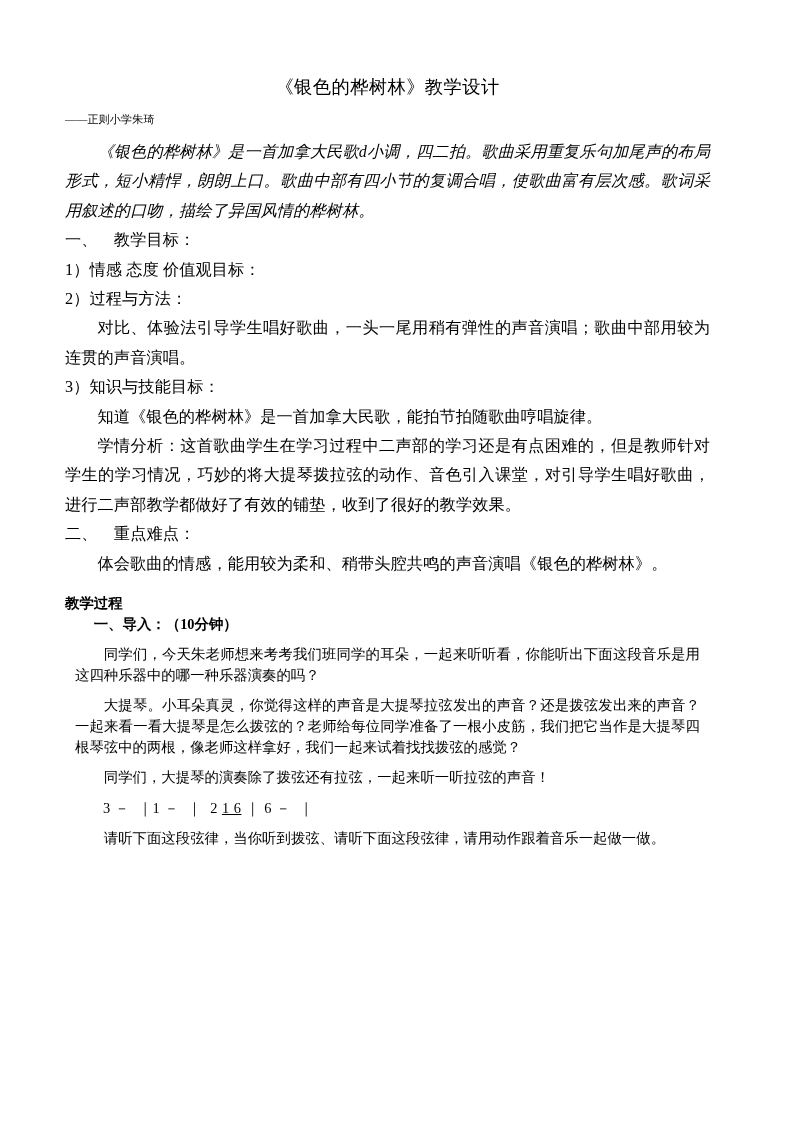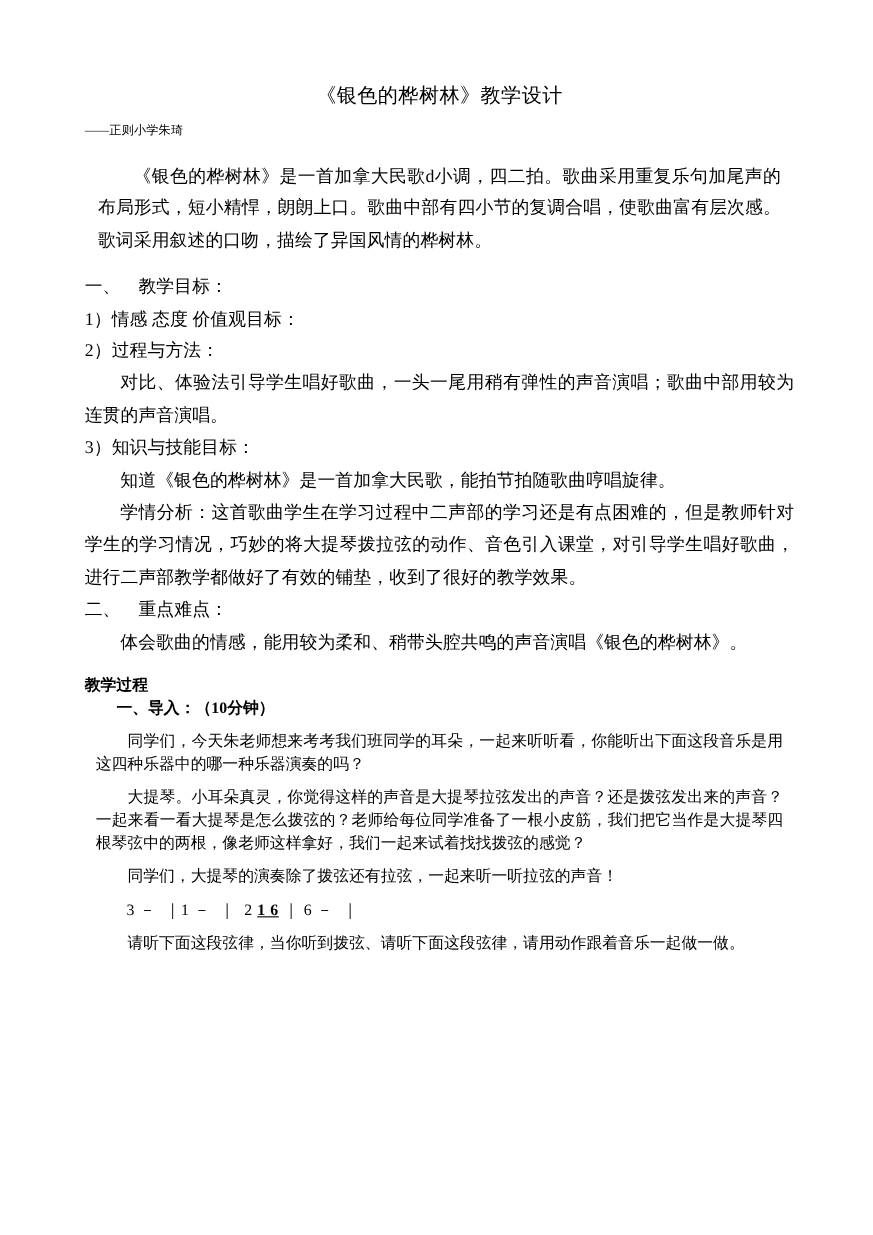--- a/index.html
+++ b/index.html
@@ -14,21 +14,21 @@
   .page {
     position: relative;
     width: 794px;
     height: 1123px;
     background: #ffffff;
     box-sizing: border-box;
     overflow: hidden;
   }
   .content {
     position: absolute;
-    left: 77px;
+    left: 65px;
     top: 72px;
     width: 645px;
   }
 
   
   .big {
     font-size: 16.2px;
     line-height: 29.4px;
     text-align: justify;
     text-justify: inter-ideograph;
@@ -40,21 +40,21 @@
     line-height: 30px;
     margin: 0 0 2px 0;
     letter-spacing: 0.4px;
   }
   .byline {
     font-size: 11px;
     line-height: 30px;
     margin: 0 12px 4px 0;
     letter-spacing: 0.2px;
   }
-  .p-indent { text-indent: 2em; margin: 12px; }
+  .p-indent { text-indent: 2em; margin: 0; font-style: italic; }
   .p-head   { text-indent: 0;   margin: 0; }
   .p-sub    { text-indent: 2em; margin: 0; }
 
   .gapline { height: 14px; }
 
   
   .small {
     font-size: 14.4px;
     line-height: 20.6px;
     text-align: justify;
@@ -68,21 +68,21 @@
   .notation {
     margin: 0;
     text-indent: 0;
     padding-left: 38px;
     font-family: "Liberation Serif", serif;
     font-size: 14.4px;
     line-height: 20.6px;
     letter-spacing: 0.5px;
     white-space: pre;
   }
-  .notation .u { text-decoration: underline; font-weight: bold; }
+  .notation .u { text-decoration: underline; }
 
   .inline-bold { font-weight: bold; }
 </style>
 </head>
 <body>
 
 <div class="page">
   <div class="content">
 
     <div class="big">

